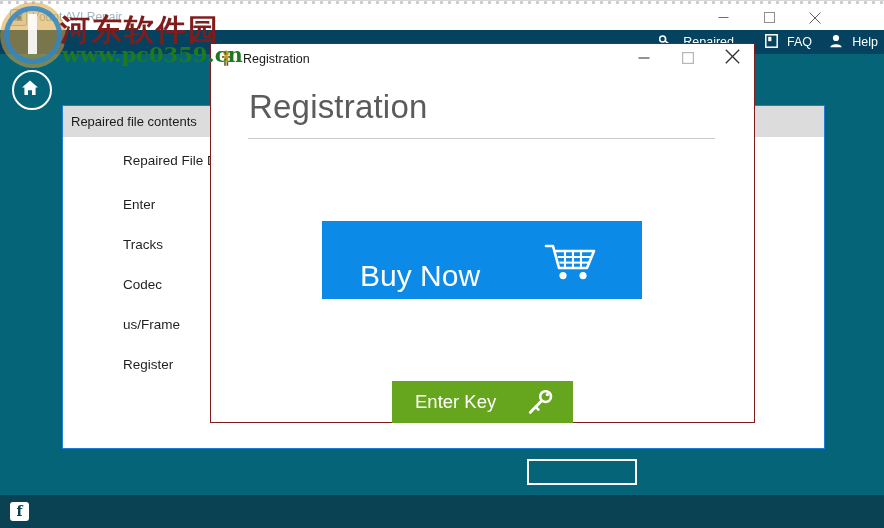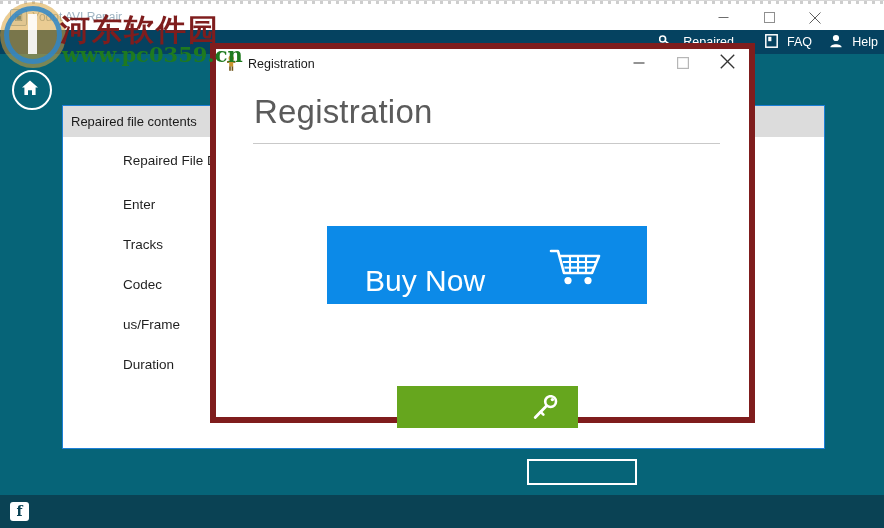--- a/index.html
+++ b/index.html
@@ -117,21 +117,21 @@
   }
   #facebook-icon{
     position:absolute;left:10px;top:7px;width:19px;height:19px;border-radius:3px;
     background:#ffffff;color:#0a4254;font-weight:bold;font-size:14px;line-height:19px;
     text-align:center;font-family:"DejaVu Serif",serif;
   }
 
   
   #registration-dialog{
     position:absolute;left:210px;top:43px;width:545px;height:380px;background:#ffffff;
-    border:6px solid #7f1d1d;box-sizing:border-box;
+    border:1px solid #7f1d1d;box-sizing:border-box;
   }
   #dlg-titlebar{position:absolute;left:0;top:0;width:100%;height:30px;background:#ffffff;}
   #dlg-icon{
     position:absolute;left:8px;top:6px;width:18px;height:18px;font-size:14px;line-height:18px;
     text-align:center;
   }
   #dlg-title{
     position:absolute;left:32px;top:0;line-height:31px;font-size:12.5px;color:#1a1a1a;
     white-space:nowrap;
   }
@@ -285,21 +285,21 @@
         </div>
         <div class="field-row">
           <div class="field-label">Codec</div>
           <div class="field-value"></div>
         </div>
         <div class="field-row">
           <div class="field-label">us/Frame</div>
           <div class="field-value"></div>
         </div>
         <div class="field-row">
-          <div class="field-label">Duration</div>
+          <div class="field-label">Register</div>
           <div class="field-value"></div>
         </div>
       </div>
     </div>
 
     <div class="app-action-btn" id="btn-back"></div>
   </div>
 </div>
 
 <div id="footer-bar">
@@ -352,20 +352,21 @@
         <line x1="37" y1="8.6" x2="37" y2="24" stroke="#ffffff" stroke-width="2.1"></line>
         <line x1="13.8" y1="14" x2="47" y2="14" stroke="#ffffff" stroke-width="2.1"></line>
         <line x1="15.4" y1="19.6" x2="44.8" y2="19.6" stroke="#ffffff" stroke-width="2.1"></line>
         <circle cx="19" cy="32.6" r="3.6" fill="#ffffff"></circle>
         <circle cx="39" cy="32.6" r="3.6" fill="#ffffff"></circle>
       </svg>
     </div>
   </div>
 
   <div id="enter-key-button">
+    <div id="enter-key-label">Enter Key</div>
     <div id="key-icon">
       <svg width="26" height="25" viewBox="0 0 26 25">
         <circle cx="18.6" cy="6.6" r="5.4" fill="none" stroke="#ffffff" stroke-width="2.6"></circle>
         <circle cx="20.4" cy="4.6" r="1.7" fill="#ffffff"></circle>
         <path d="M14.6 10.8 L3.2 22.4" stroke="#ffffff" stroke-width="2.8" stroke-linecap="round"></path>
         <path d="M8.6 16.8 L11.4 19.6" stroke="#ffffff" stroke-width="2.6" stroke-linecap="round"></path>
       </svg>
     </div>
   </div>
 </div>

